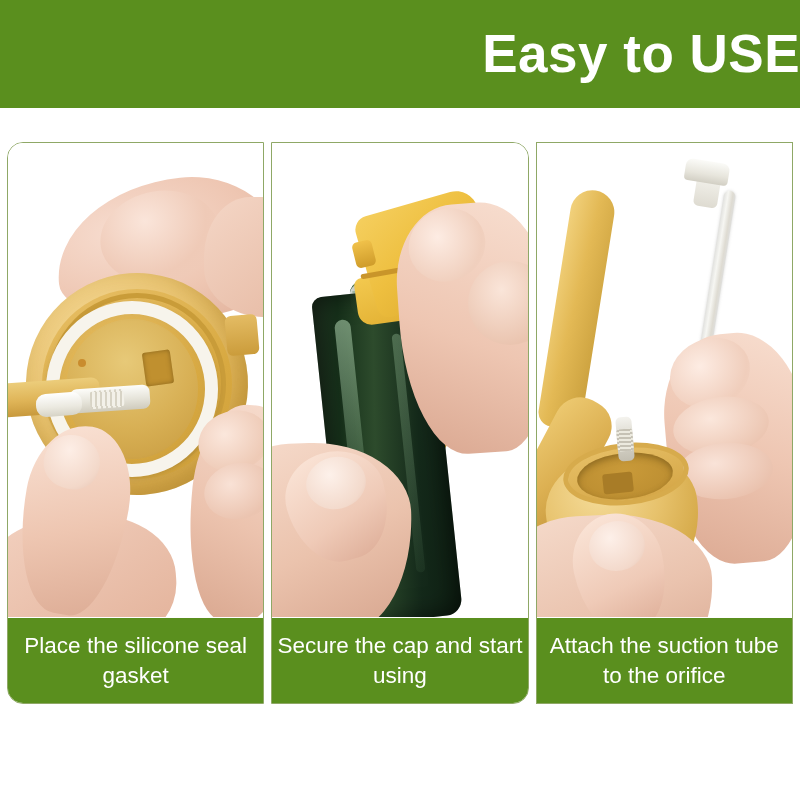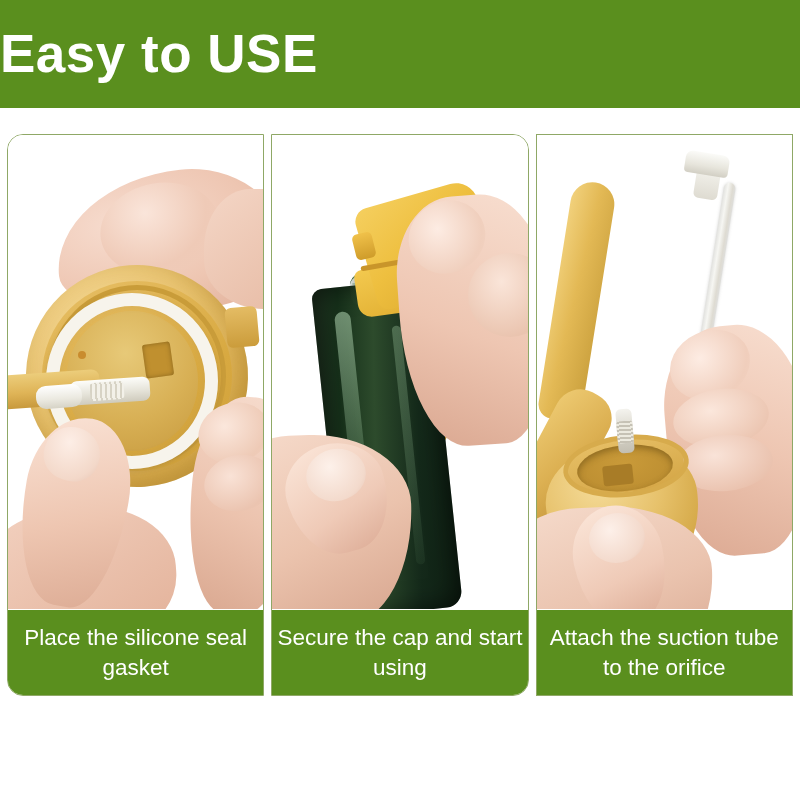--- a/index.html
+++ b/index.html
@@ -19,37 +19,37 @@
   
   #header-banner {
     position: absolute;
     left: 0;
     top: 0;
     width: 800px;
     height: 108px;
     background: #5a8f1e;
     display: flex;
     align-items: center;
-    justify-content: flex-start;
+    justify-content: flex-end;
   }
   #page-title {
     color: #ffffff;
     font-size: 53px;
     font-weight: bold;
     letter-spacing: 0.5px;
     line-height: 1;
     margin-top: -2px;
     white-space: nowrap;
   }
 
   
   #steps-row {
     position: absolute;
     left: 7px;
-    top: 134px;
+    top: 142px;
     width: 786px;
     height: 562px;
     display: flex;
     gap: 7px;
   }
   .step-panel {
     position: relative;
     width: 260px;
     height: 562px;
     border: 1px solid #8fa866;

